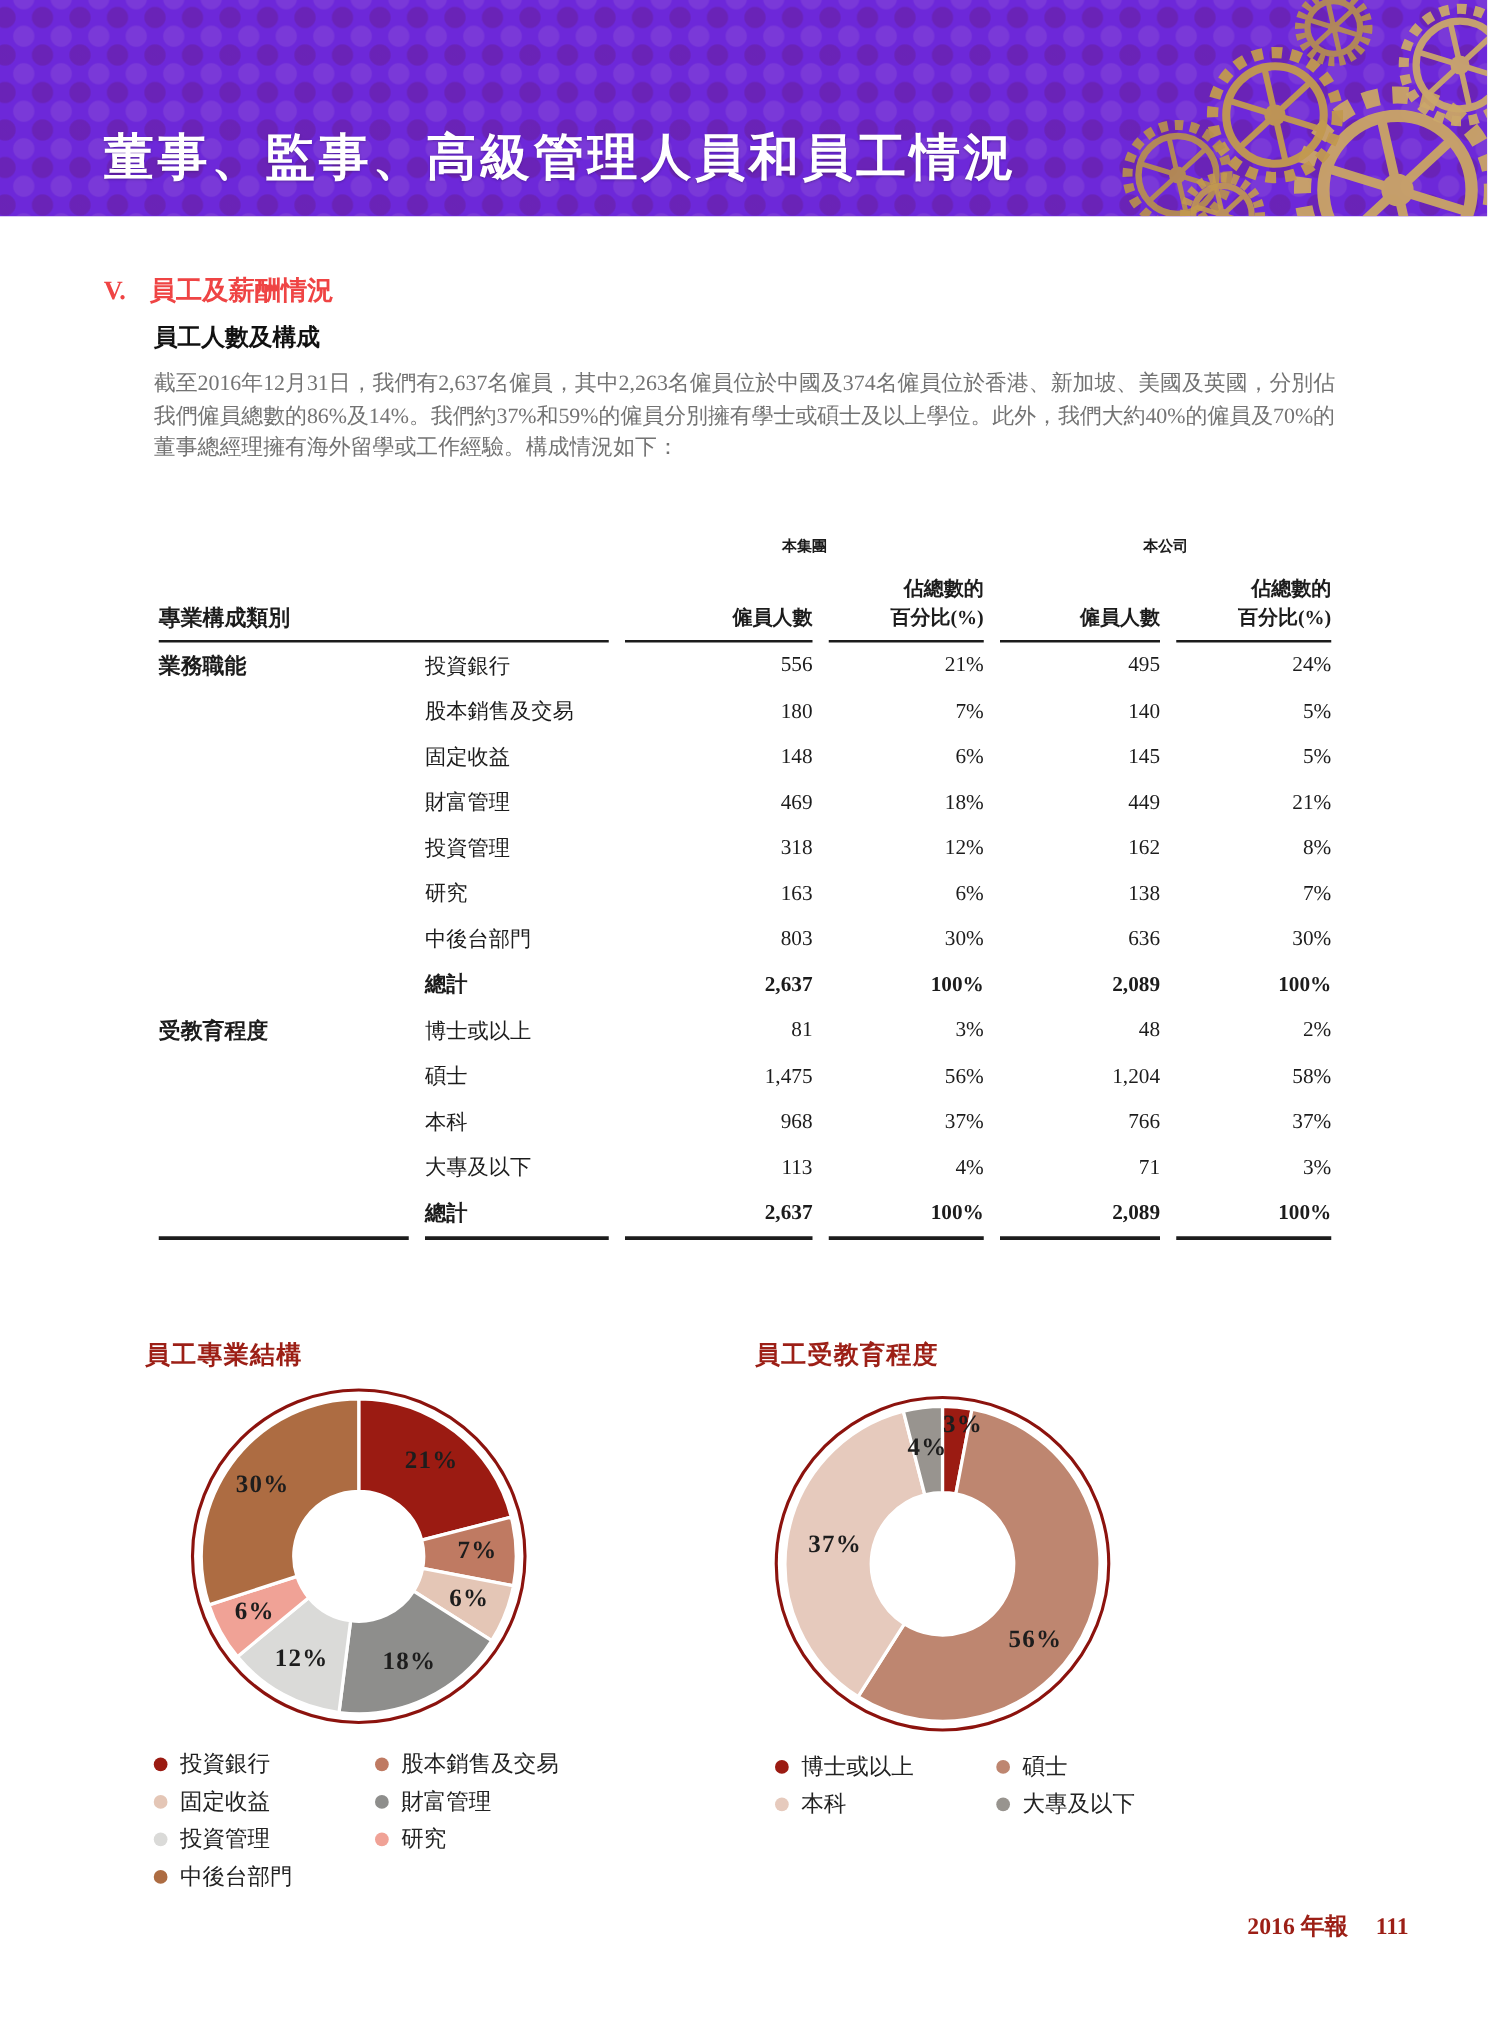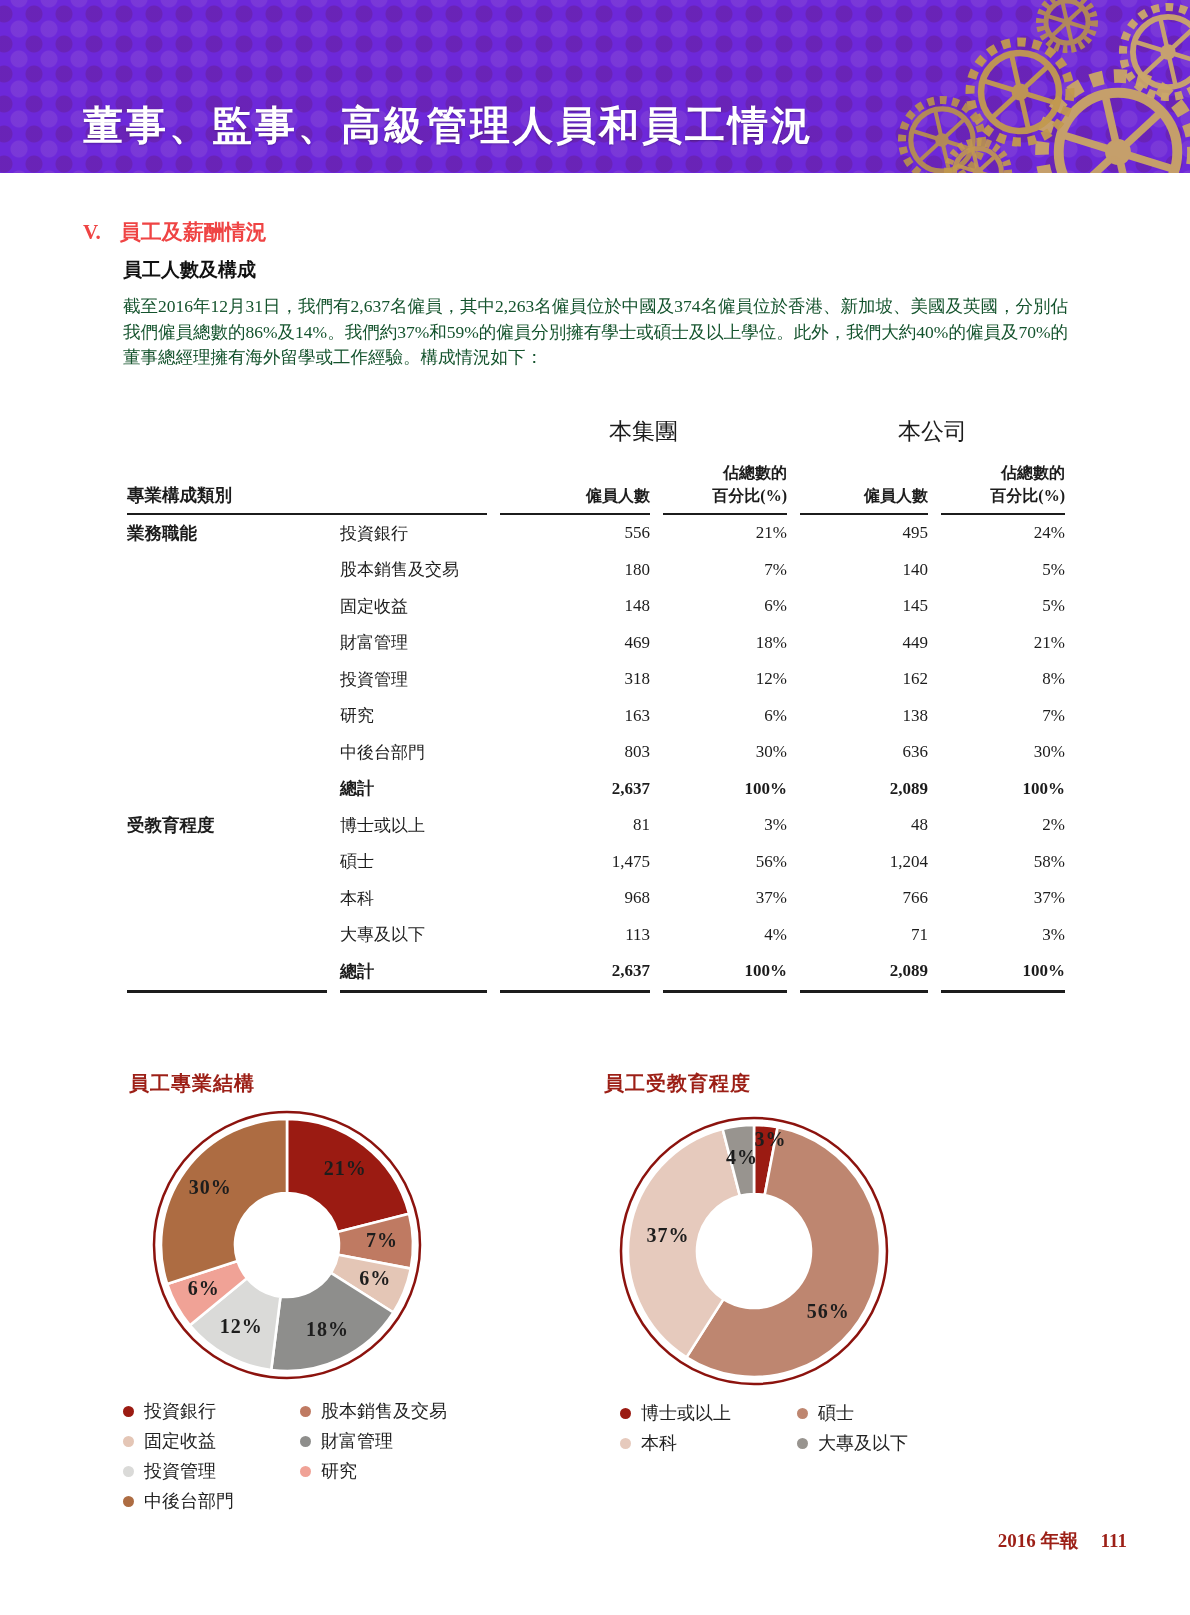--- a/index.html
+++ b/index.html
@@ -16,39 +16,39 @@
     background-position:4px 14px,19px 29px;}
   .banner-title{position:absolute;left:83px;top:98px;font-size:40px;font-weight:bold;color:#ffffff;
     letter-spacing:3px;white-space:nowrap;text-shadow:0 1px 2px rgba(0,0,0,0.25);z-index:3;}
   #gears{position:absolute;right:0;top:0;z-index:2;}
 
   
   .section-line{position:absolute;left:83px;top:218px;font-size:21px;font-weight:bold;color:#ef4444;white-space:nowrap;}
   .section-line .heading-text{margin-left:19px;}
   .subheading{position:absolute;left:123px;top:257px;font-size:19px;font-weight:bold;color:#111111;}
   .paragraph{position:absolute;left:123px;top:294px;width:945px;font-size:17.5px;line-height:25.6px;
-    text-align:justify;color:#14532d;}
+    text-align:justify;color:#737373;}
 
   
   .emp-table{position:absolute;left:114px;top:416px;border-collapse:separate;border-spacing:13px 0;}
   .emp-table th,.emp-table td{padding:0;font-size:17px;font-weight:normal;vertical-align:bottom;}
-  .emp-table .grp{font-weight:normal;height:30px;font-size:23px;}
+  .emp-table .grp{font-weight:bold;height:30px;font-size:12px;}
   .emp-table .hdr{font-weight:bold;border-bottom:2px solid #1c1c1c;padding-bottom:6px;height:60px;}
   .emp-table .hdr.left{text-align:left;font-size:17.5px;}
   .emp-table .hdr.num{text-align:right;line-height:23px;font-size:16px;}
   .emp-table td{height:36.5px;vertical-align:middle;}
   .emp-table td.cat{font-weight:bold;text-align:left;font-size:17.5px;}
   .emp-table td.lbl{text-align:left;}
   .emp-table td.num{text-align:right;}
   .emp-table tr.bold td.lbl,.emp-table tr.bold td.num{font-weight:bold;}
   .emp-table tbody tr:last-child td{border-bottom:3px solid #1c1c1c;}
 
   
   .chart-title{position:absolute;top:1070px;font-size:20px;font-weight:bold;color:#9C1F16;letter-spacing:1px;}
-  #chart-title-left{left:129px;}
+  #chart-title-left{left:116px;}
   #chart-title-right{left:604px;}
   .donut-svg{position:absolute;}
   #donut-left{left:140px;top:1100px;}
   #donut-right{left:610px;top:1105px;}
   .slice-label{font-family:"Liberation Serif","DejaVu Serif",serif;font-size:20px;font-weight:bold;fill:#1d1d1d;letter-spacing:1px;}
 
   
   .legend{position:absolute;display:flex;flex-wrap:wrap;align-content:flex-start;}
   #legend-left{left:123px;top:1396px;width:372px;}
   #legend-right{left:620px;top:1398px;width:372px;}

